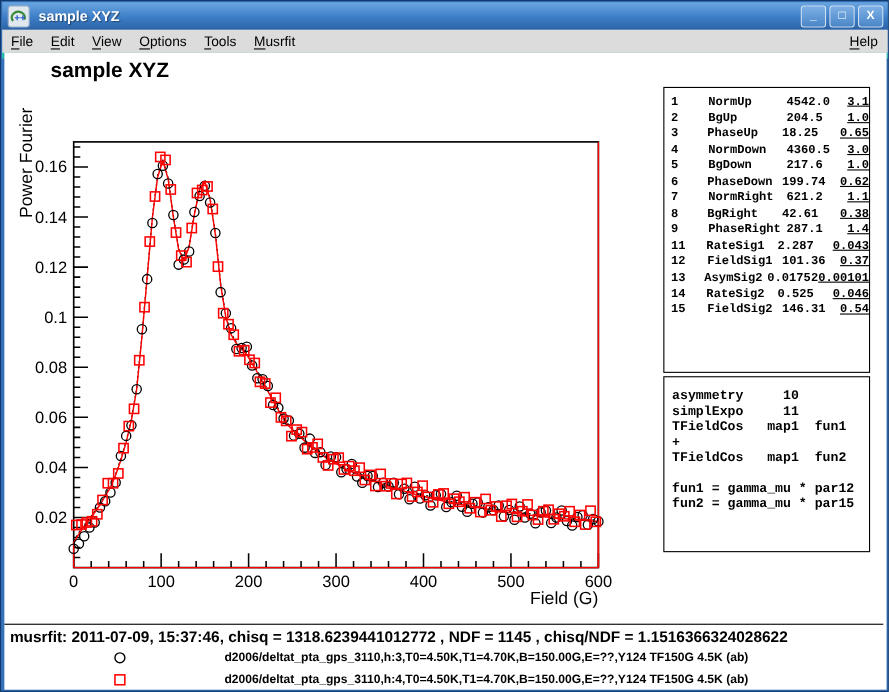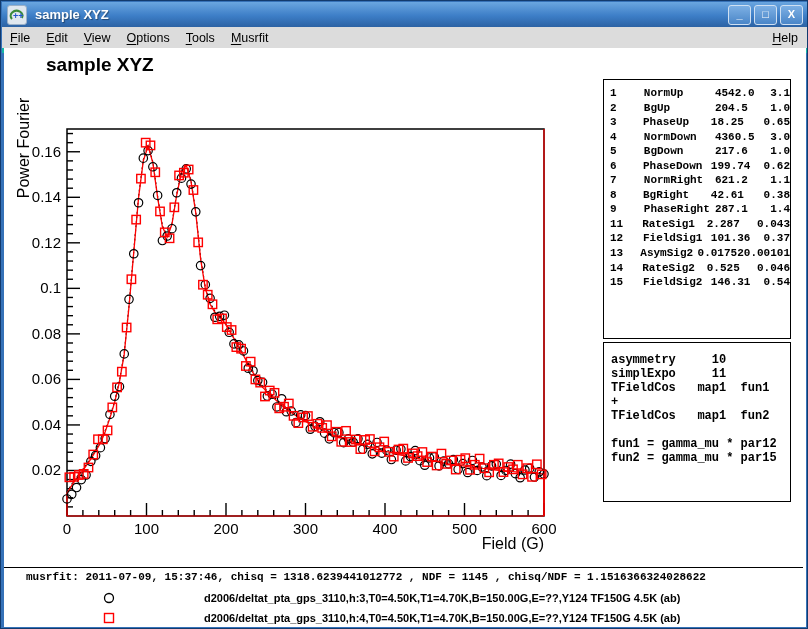--- a/index.html
+++ b/index.html
@@ -26,25 +26,25 @@
   .canvas { position:absolute; left:3px; top:47px; width:802px; height:579px; background:#fff; }
   .plot-title { position:absolute; left:42px; top:6px; font-size:19px; font-weight:bold; color:#000; }
   #plot { position:absolute; left:0; top:0; }
   .stat-box { position:absolute; background:#fff; border:1px solid #000; box-sizing:border-box;
               font-family:"Liberation Mono","DejaVu Sans Mono",monospace; font-weight:bold; color:#000; }
   .param-box { left:599px; top:31px; width:188px; height:260px; padding:6px 0 0 6px; font-size:11px; }
   .prow { display:flex; line-height:14.55px; white-space:pre; }
   .pn   { width:18px; }
   .pname{ width:72px;margin-left:16px; }
   .pval { width:56px; }
-  .perr { flex:1; }
+  .perr { flex:1;text-decoration:underline; }
   .theory-box { left:599px; top:294px; width:188px; height:160px; padding:10px 0 0 7px; font-size:12px; }
   .tline { white-space:pre; line-height:14px; min-height:14px; }
   .sep-line { position:absolute; left:0px; top:519px; width:799px; height:1px; background:#000; }
-  .status-line { position:absolute; left:22px; top:523px; font-size:11px; font-weight:bold; color:#000;font-family:Liberation Mono, monospace; }
+  .status-line { position:absolute; left:5px; top:523px; font-size:14px; font-weight:bold; color:#000; }
   .legend-row { position:absolute; left:0; height:20px; display:flex; align-items:center; }
   .legend-marker { position:absolute; left:96px; width:18px; height:18px; }
   .legend-label { position:absolute; left:200px; font-size:11px; font-weight:bold; color:#000; white-space:nowrap;text-align:right; }
 </style>
 </head>
 <body>
 
 <div class="window">
 
   <div class="titlebar">

